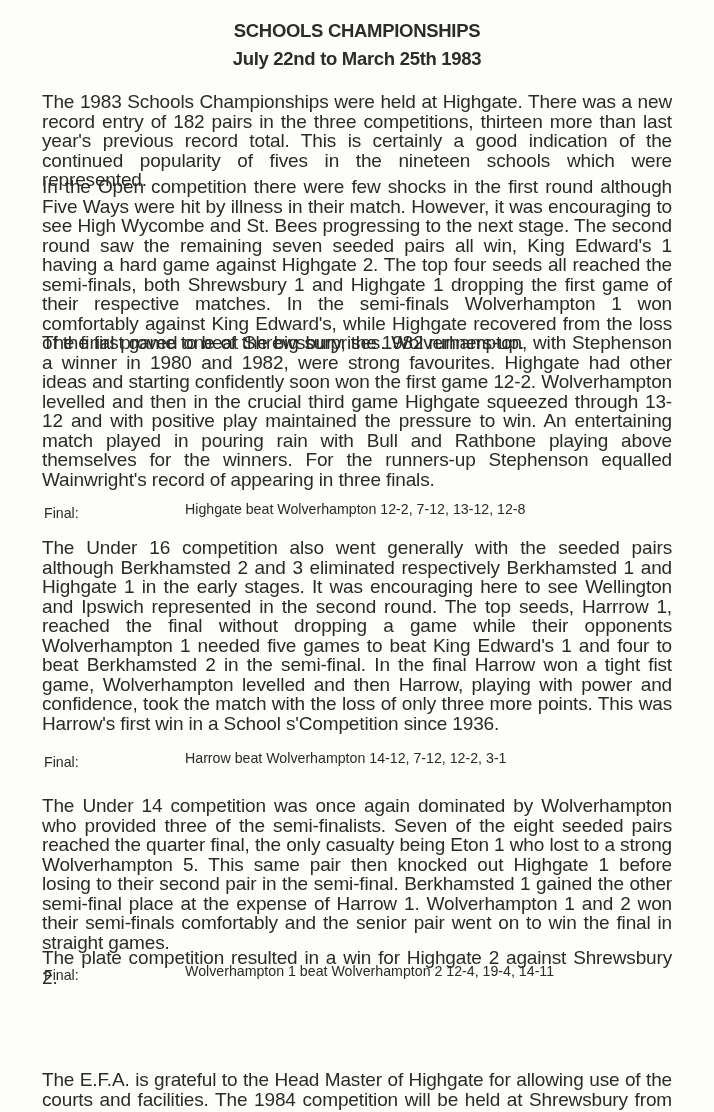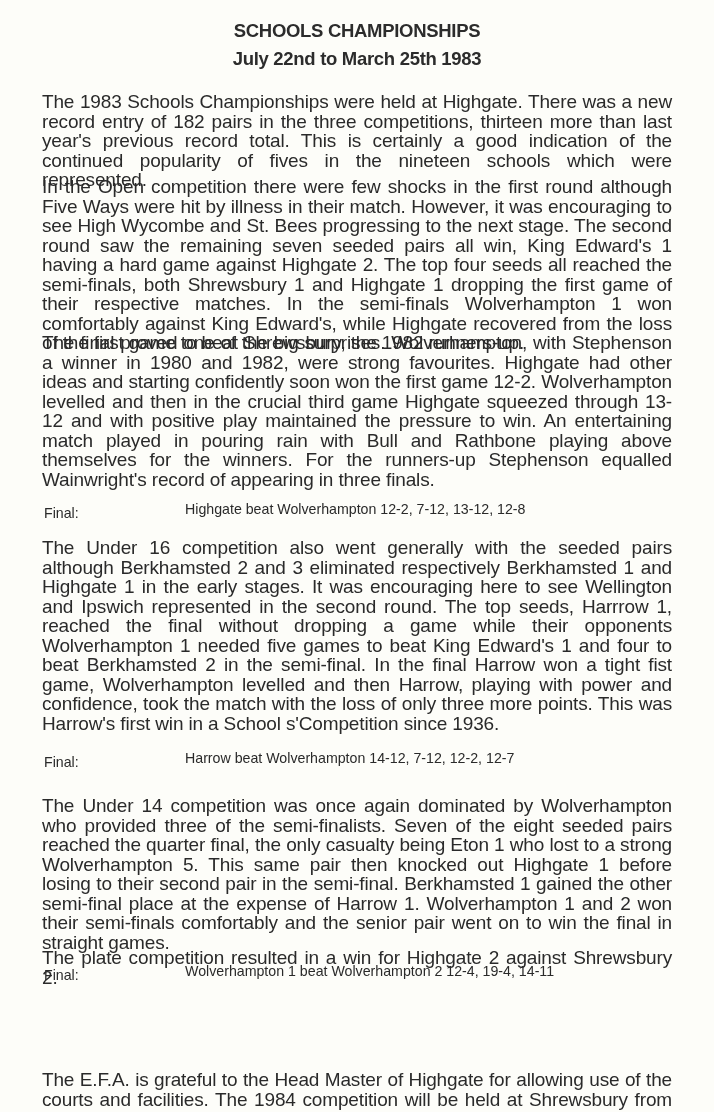--- a/index.html
+++ b/index.html
@@ -44,21 +44,21 @@
 
   <div class="final" style="top:484px;">
     <span class="lbl">Final:</span>
     <span class="res">Highgate beat Wolverhampton 12-2, 7-12, 13-12, 12-8</span>
   </div>
 
   <p class="para" style="top:538px;">The Under 16 competition also went generally with the seeded pairs although Berkhamsted 2 and 3 eliminated respectively Berkhamsted 1 and Highgate 1 in the early stages. It was encouraging here to see Wellington and Ipswich represented in the second round. The top seeds, Harrrow 1, reached the final without dropping a game while their opponents Wolverhampton 1 needed five games to beat King Edward's 1 and four to beat Berkhamsted 2 in the semi-final. In the final Harrow won a tight fist game, Wolverhampton levelled and then Harrow, playing with power and confidence, took the match with the loss of only three more points. This was Harrow's first win in a School s'Competition since 1936.</p>
 
   <div class="final" style="top:733px;">
     <span class="lbl">Final:</span>
-    <span class="res">Harrow beat Wolverhampton 14-12, 7-12, 12-2, 12-7</span>
+    <span class="res">Harrow beat Wolverhampton 14-12, 7-12, 12-2, 3-1</span>
   </div>
 
   <p class="para" style="top:796px;">The Under 14 competition was once again dominated by Wolverhampton who provided three of the semi-finalists. Seven of the eight seeded pairs reached the quarter final, the only casualty being Eton 1 who lost to a strong Wolverhampton 5. This same pair then knocked out Highgate 1 before losing to their second pair in the semi-final. Berkhamsted 1 gained the other semi-final place at the expense of Harrow 1. Wolverhampton 1 and 2 won their semi-finals comfortably and the senior pair went on to win the final in straight games.</p>
 
   <div class="final" style="top:946px;">
     <span class="lbl">Final:</span>
     <span class="res">Wolverhampton 1 beat Wolverhampton 2 12-4, 19-4, 14-11</span>
   </div>
 
   <p class="para" style="top:948px;">The plate competition resulted in a win for Highgate 2 against Shrewsbury 2.</p>

